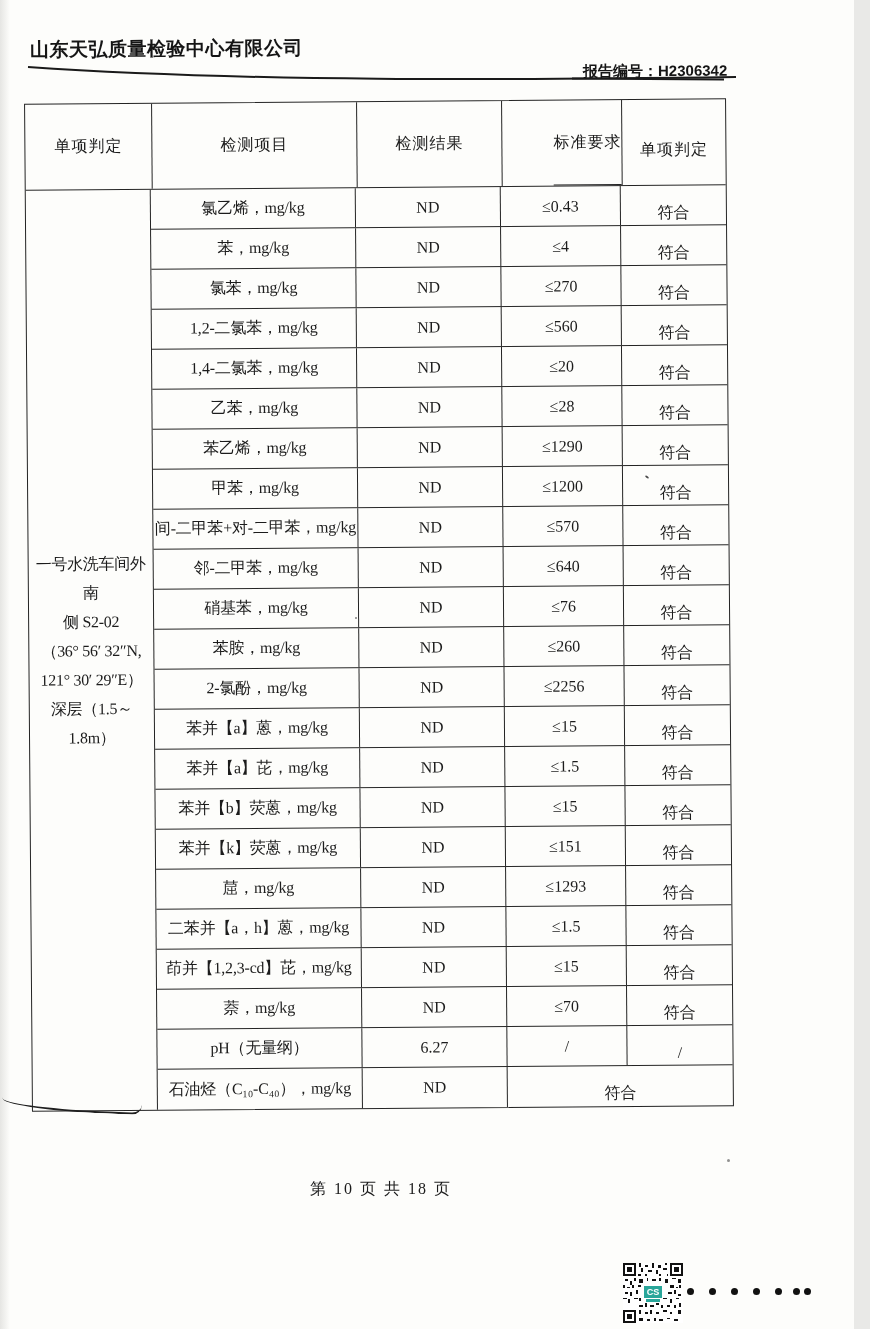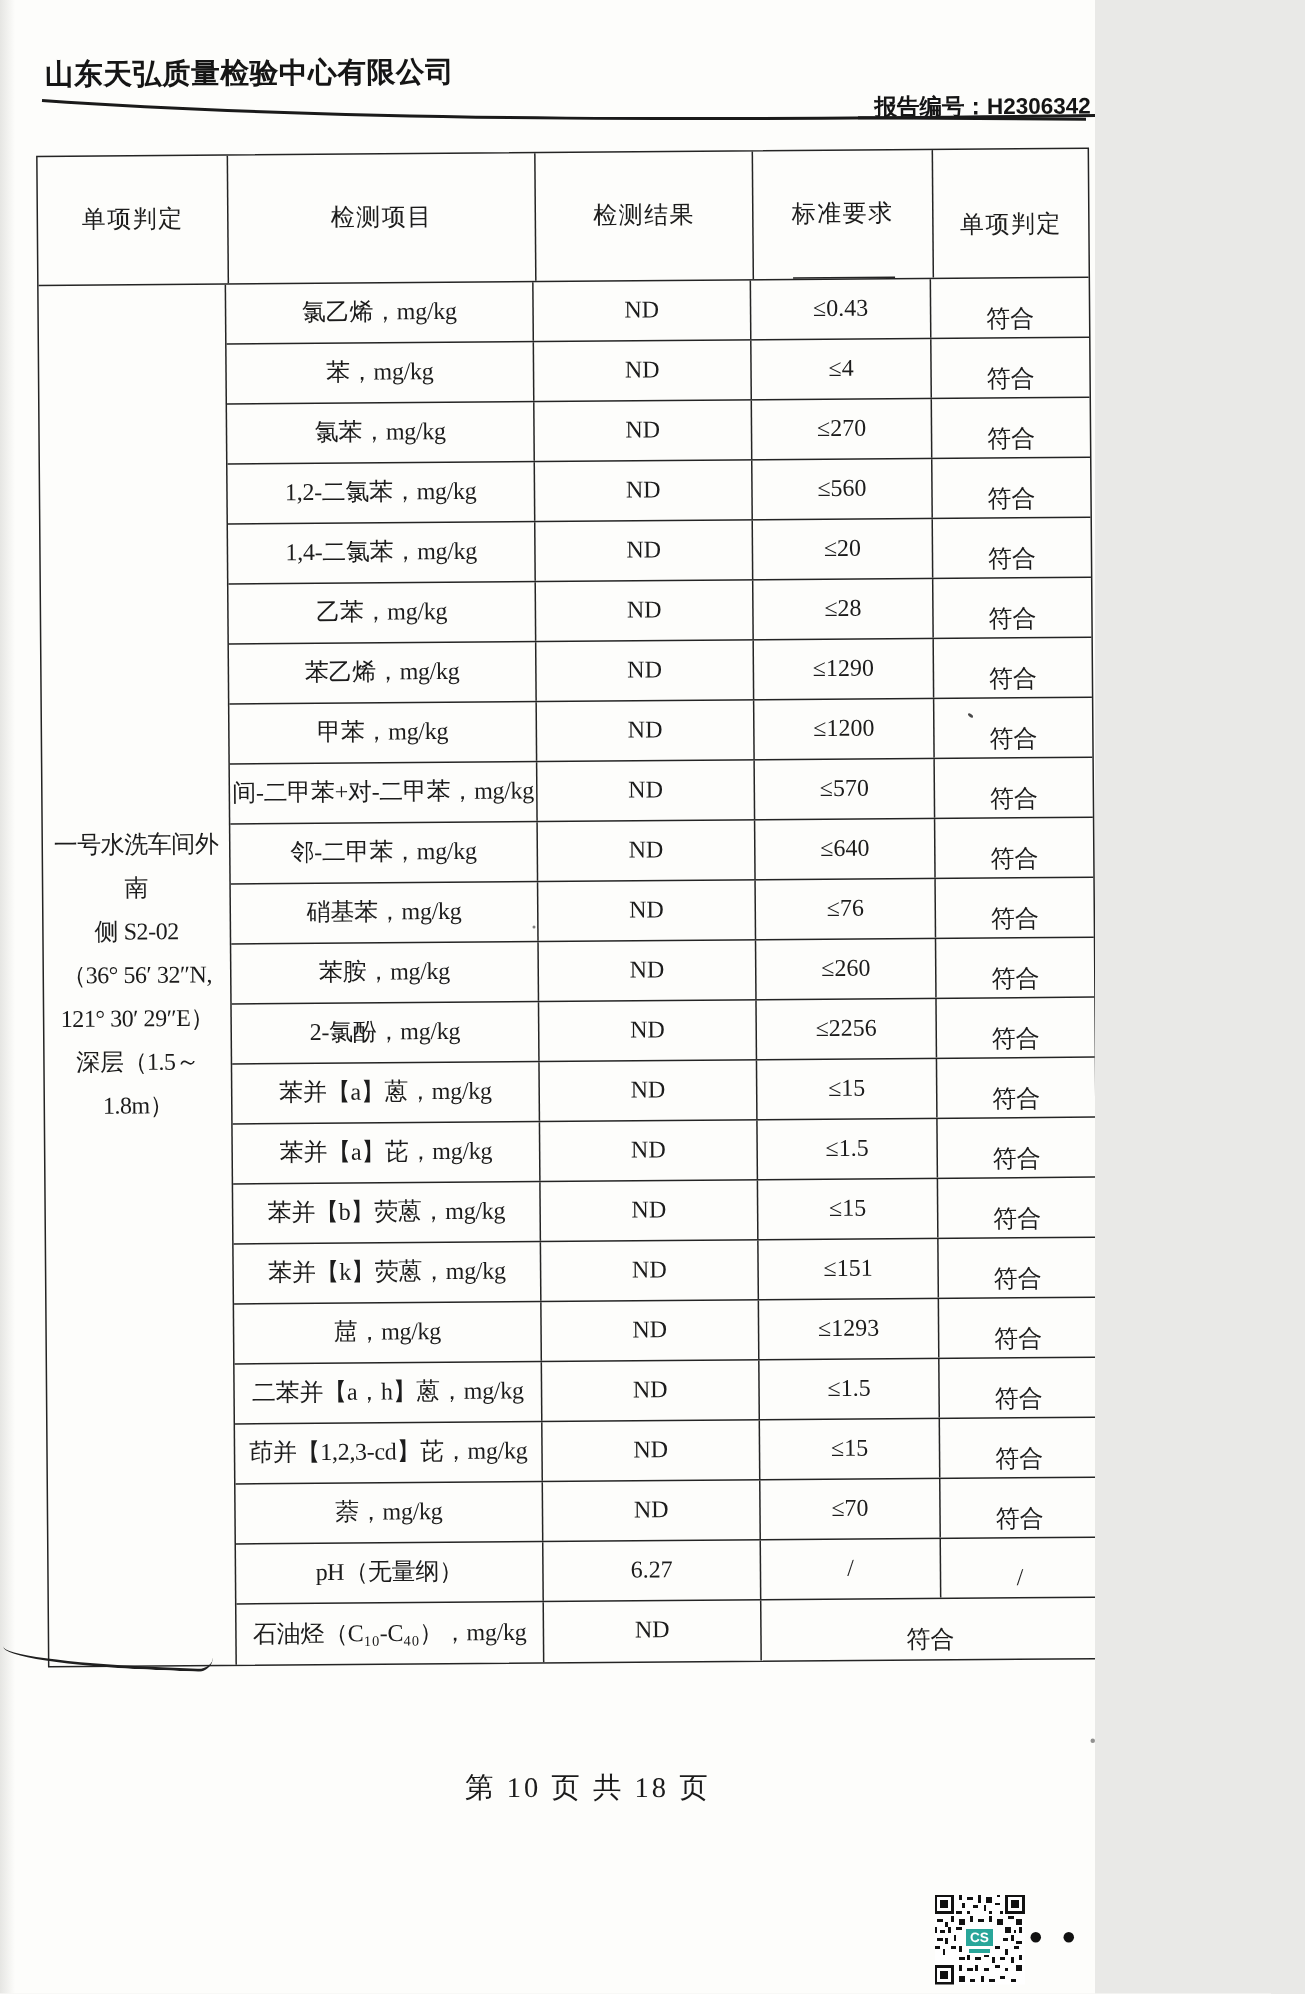--- a/index.html
+++ b/index.html
@@ -2,21 +2,21 @@
 <html><head>
 <meta charset="utf-8">
 <style>
   html,body{margin:0;padding:0;}
   body{
     width:870px;height:1329px;background:#e9e9e7;
     font-family:"Liberation Serif","DejaVu Serif",serif;
     color:#1d1d1d; -webkit-font-smoothing:antialiased;
   }
   .page{
-    position:relative;width:730px;height:1329px;background:#fdfdfb;
+    position:relative;width:854px;height:1329px;background:#fdfdfb;
     overflow:hidden;
   }
   
   .scan-edge{
     position:absolute;left:0;top:0;width:10px;height:100%;
     background:linear-gradient(90deg,rgba(160,160,155,.25),rgba(160,160,155,0));
     pointer-events:none;
   }
   
   .company{
@@ -42,21 +42,21 @@
     border:1.8px solid #242424;background:#fdfdfb;box-sizing:border-box;
   }
   .thead{display:flex;height:85px;border-bottom:1.5px solid #242424;}
   .th{
     display:flex;align-items:center;justify-content:center;
     font-size:16px;letter-spacing:1px;color:#1c1c1c;box-sizing:border-box;
     border-right:1.5px solid #242424;
   }
   .th:last-child{border-right:none;}
   .w1{width:127px;} .w2{width:205px;} .w3{width:145px;} .w4{width:120px;} .w5{width:105px;flex:1;margin-top:15px;}
-  .th-split{flex-direction:column;padding:0;align-items:center;}
+  .th-split{flex-direction:column;padding:0;align-items:flex-end;}
   .th-split > div{
     flex:1;display:flex;align-items:center;justify-content:center;letter-spacing:1px;
   }
   .th-split > div:first-child{border-bottom:1.5px solid #242424;}
   .tbody{display:flex;}
   .sampling-cell{
     width:127px;box-sizing:border-box;border-right:1.5px solid #242424;
     display:flex;align-items:center;justify-content:center;text-align:center;
     font-size:16px;line-height:29px;white-space:pre-line;color:#1c1c1c;
     letter-spacing:-.3px;
@@ -66,21 +66,21 @@
   .t-row:last-child{border-bottom:none;}
   .td{
     display:flex;align-items:center;justify-content:center;box-sizing:border-box;
     border-right:1.5px solid #242424;font-size:16px;color:#1c1c1c;
     white-space:nowrap;overflow:visible;
   }
   .td:last-child{border-right:none;}
   .td.item{letter-spacing:-.2px;}
   
   .page-info{
-    position:absolute;left:310px;top:1179px;font-size:19px;letter-spacing:2px;
+    position:absolute;left:310px;top:1179px;font-size:16px;letter-spacing:2px;
     color:#1b1b1b;
   }
   
   .warp-line{
     position:absolute;left:2px;top:1096px;width:140px;height:14px;
     border-bottom:2.6px solid #1f1f1f;border-radius:0 0 10px 70%;
     transform:rotate(2.4deg);
   }
   .speck{position:absolute;background:#4a4a4a;border-radius:50%;}
   .speck.s1{left:645px;top:476px;width:4px;height:2px;transform:rotate(35deg);}

